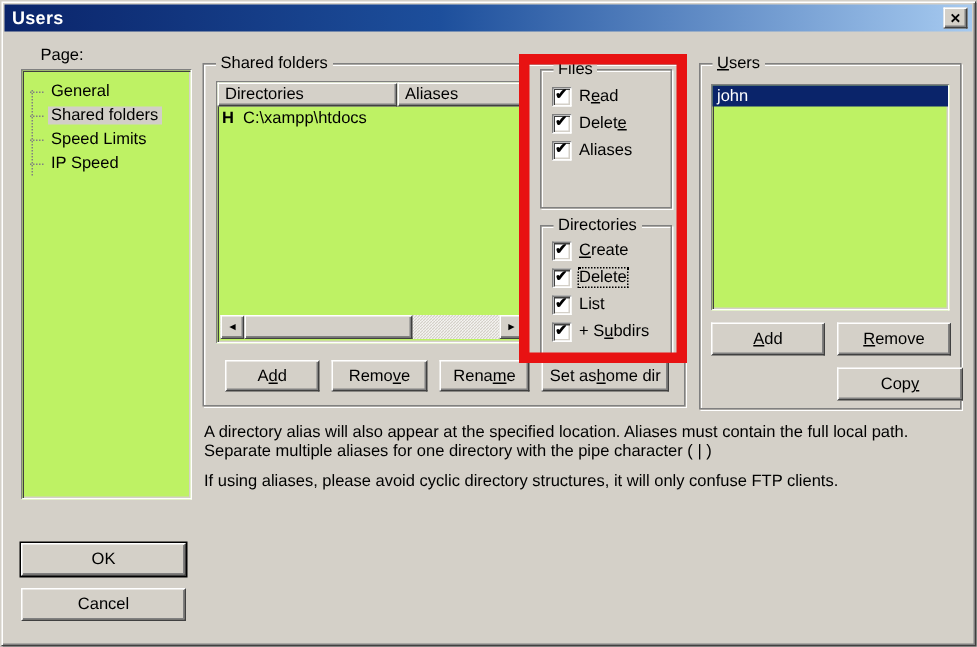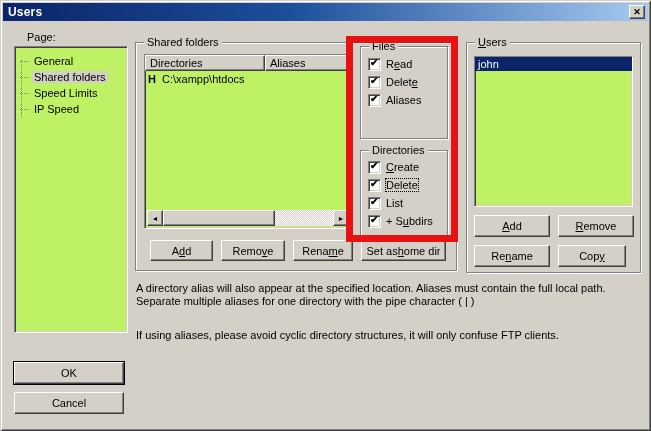--- a/index.html
+++ b/index.html
@@ -105,21 +105,21 @@
   .btn.default { box-shadow: 0 0 0 1px #000, inset -1px -1px 0 #808080; }
 
   
   .userlist { position:absolute; left:474px; top:56px; width:159px; height:151px; }
   .user-row { height:14px; padding-left:3px; display:flex; align-items:center;text-align:center; }
   .user-row.selected { background:#0a246a; color:#fff; }
 
   
   .notes { position:absolute; left:136px; top:282px; width:508px; line-height:13px; }
   .notes p { margin:0; }
-  .notes p + p { margin-top:21px; }
+  .notes p + p { margin-top:7px; }
 
   
   .annotation {
     position:absolute; left:346px; top:36px; width:112px; height:206px;
     border:7px solid #e81212; z-index:10; pointer-events:none;
   }
 
   u { text-decoration:underline; }
 </style>
 </head>
@@ -230,22 +230,21 @@
   <div class="group" style="left:466px; top:42px; width:175px; height:231px;">
     <span class="group-label"><u>U</u>sers</span>
   </div>
   <div class="userlist sunken">
     <div class="user-row selected">
       <span>john</span>
     </div>
   </div>
   <div class="btn" style="left:474px; top:215px; width:76px; height:22px;"><u>A</u>dd</div>
   <div class="btn" style="left:558px; top:215px; width:76px; height:22px;"><u>R</u>emove</div>
-  <div class="btn" style="left:474px; top:245px; width:76px; height:22px;">Re<u>n</u>ame</div>
-  <div class="btn" style="left:558px; top:245px; width:68px; height:22px;">Cop<u>y</u></div>
+  <div class="btn" style="left:558px; top:245px; width:84px; height:22px;">Cop<u>y</u></div>
 
   <div class="notes">
     <p>A directory alias will also appear at the specified location. Aliases must contain the full local path. Separate multiple aliases for one directory with the pipe character ( | )</p>
     <p>If using aliases, please avoid cyclic directory structures, it will only confuse FTP clients.</p>
   </div>
 
   <div class="btn default" style="left:14px; top:362px; width:110px; height:22px;">OK</div>
   <div class="btn" style="left:14px; top:392px; width:110px; height:22px;">Cancel</div>
 
   <div class="annotation"></div>

